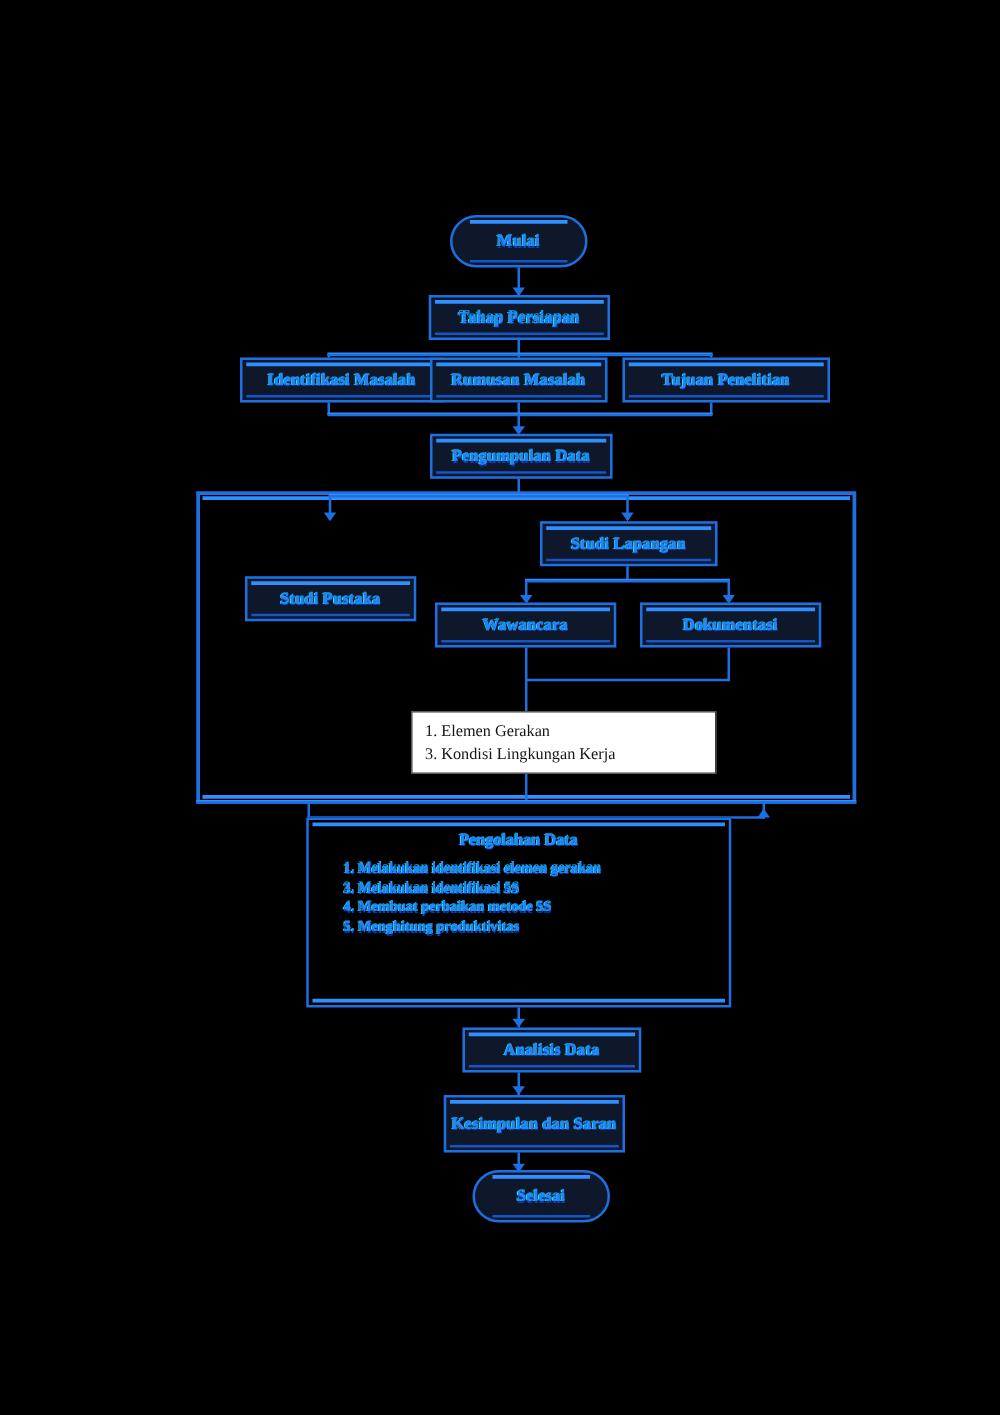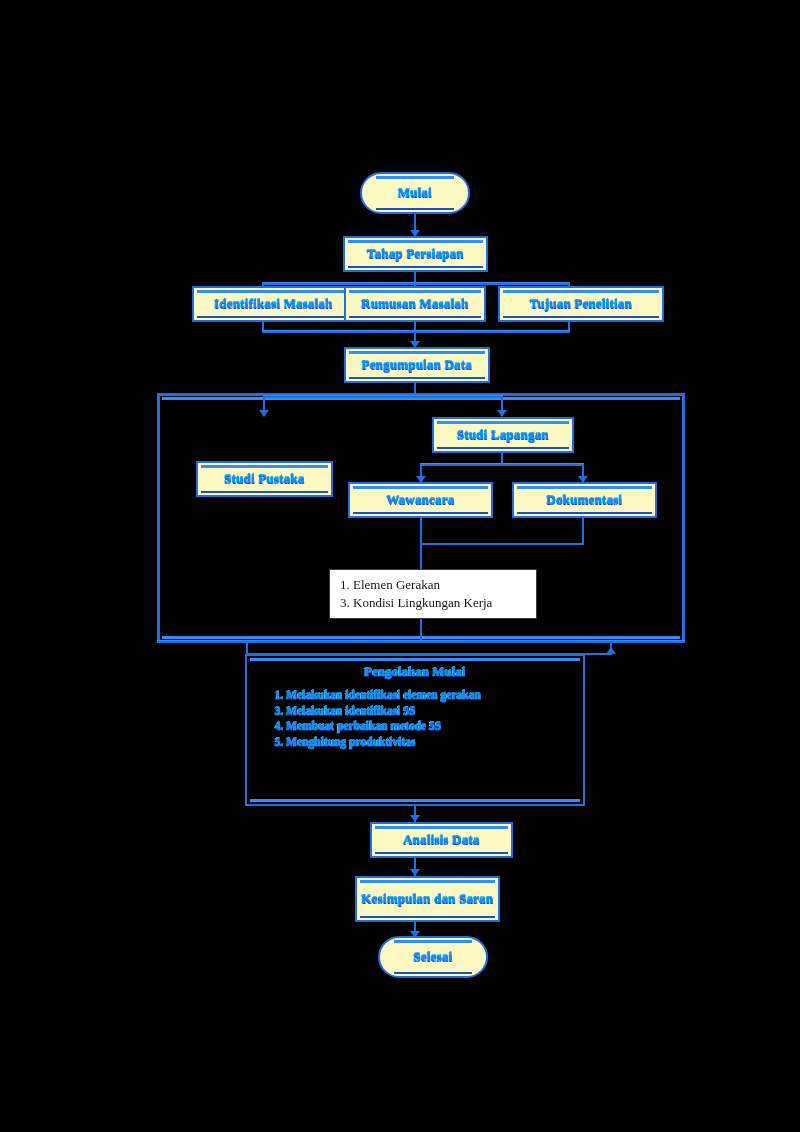--- a/index.html
+++ b/index.html
@@ -20,21 +20,21 @@
     left: 0; top: 0;
     width: 800px;
     height: 1132px;
   }
 
   
   .node {
     position: absolute;
     box-sizing: border-box;
     border: 2px solid #1e6fe0;
-    background: #fef9c3;
+    background: #0f172a;
     color: #2b7ff0;
     display: flex;
     align-items: center;
     justify-content: center;
     text-align: center;
     font-weight: bold;
     font-size: 13px;
     line-height: 1.15;
     letter-spacing: .2px;
     text-shadow:
@@ -240,36 +240,36 @@
     <span>Wawancara</span>
   </div>
   <div class="node" style="left:512px; top:482px; width:145px; height:36px;">
     <span>Dokumentasi</span>
   </div>
 
   <div class="ln" style="left:420px; top:518px; width:2px; height:52px;"></div>
   <div class="ln" style="left:582px; top:518px; width:2px; height:26px;"></div>
   <div class="ln" style="left:420px; top:543px; width:164px; height:2px;"></div>
 
-  <div class="note" style="left:329px; top:569px; width:208px; height:50px;">
+  <div class="note" style="left:329px; top:569px; width:244px; height:50px;">
     <ol>
       <li>1. Elemen Gerakan</li>
       <li>3. Kondisi Lingkungan Kerja</li>
     </ol>
   </div>
 
   <div class="ln" style="left:420px; top:619px; width:2px; height:24px;"></div>
   <div class="ln hl" style="left:157px; top:641px; width:528px; height:2px;"></div>
   <div class="ln" style="left:246px; top:641px; width:2px; height:14px;"></div>
   <div class="ln" style="left:610px; top:641px; width:2px; height:14px;"></div>
   <div class="ln" style="left:246px; top:653px; width:366px; height:2px;"></div>
   <div class="arrow up" style="left:606px; top:647px;"></div>
 
   <div class="listbox" style="left:245px; top:654px; width:340px; height:152px;">
-    <div class="lb-title">Pengolahan Mulai</div>
+    <div class="lb-title">Pengolahan Data</div>
     <ul class="lb-items">
       <li>1. Melakukan identifikasi elemen gerakan</li>
       <li>3. Melakukan identifikasi 5S</li>
       <li>4. Membuat perbaikan metode 5S</li>
       <li>5. Menghitung produktivitas</li>
     </ul>
   </div>
 
   <div class="ln" style="left:414px; top:806px; width:2px; height:16px;"></div>
   <div class="arrow" style="left:410px; top:815px;"></div>

